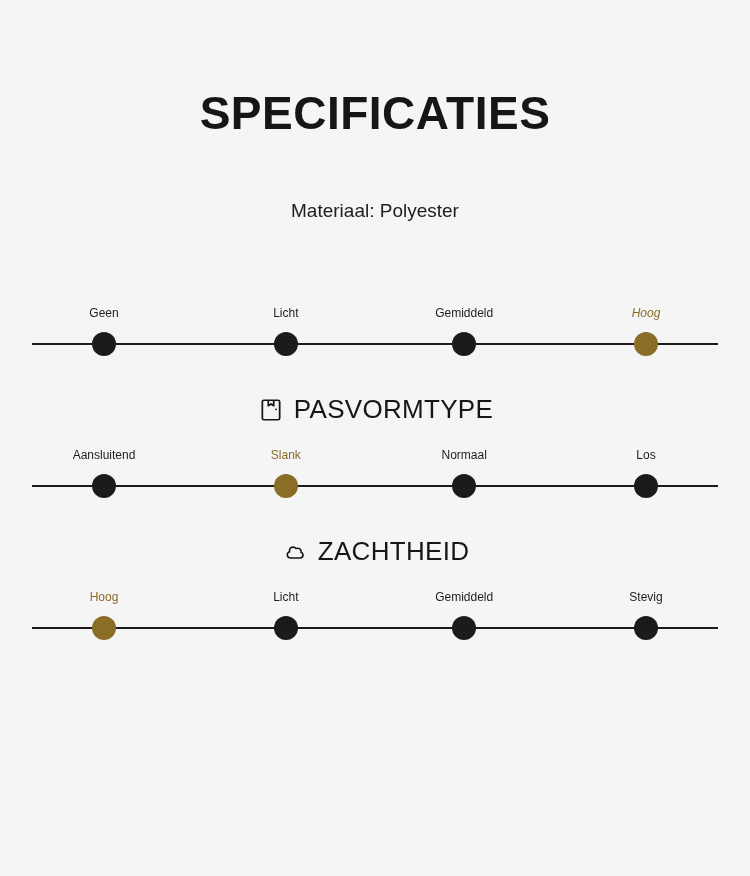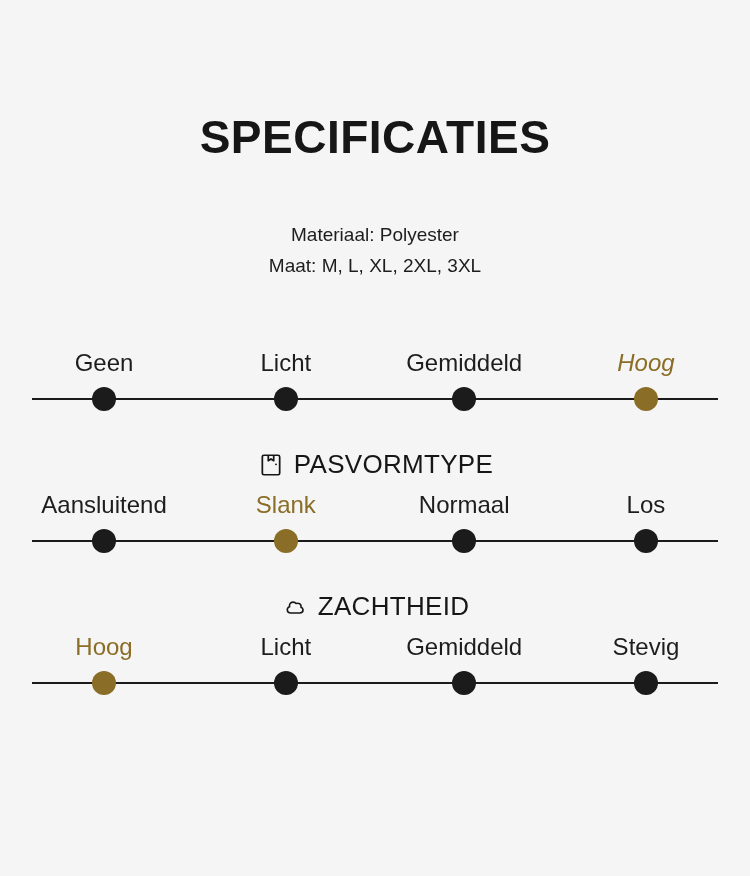--- a/index.html
+++ b/index.html
@@ -12,21 +12,20 @@
     background: #f5f5f5;
     font-family: "Liberation Sans", sans-serif;
     color: #1b1b1b;
     overflow: hidden;
   }
   .page {
     position: relative;
     width: 750px;
     height: 728px;
     box-sizing: border-box;
-    margin-top: 24px;
   }
   .title {
     text-align: center;
     font-size: 46px;
     font-weight: bold;
     letter-spacing: 0.5px;
     margin: 0;
     padding-top: 88px;
     line-height: 1.1;
     color: #161616;
@@ -80,24 +79,24 @@
     width: 686px;
     padding-top: 6px;
   }
   .tick-labels {
     position: relative;
     height: 28px;
   }
   .tick-label {
     position: absolute;
     transform: translateX(-50%);
-    font-size: 24px;
+    font-size: 12px;
     white-space: nowrap;
     color: #1d1d1d;
-    top: 0;
+    top: 12px;
   }
   .tick-label.active {
     color: #8a6d26;
   }
   .track {
     position: relative;
     height: 28px;
     margin-top: 8px;
   }
   .track-line {
@@ -123,21 +122,20 @@
 </style>
 </head>
 <body>
 
 <div class="page">
 
   <h1 class="title">SPECIFICATIES</h1>
 
   <div class="subtitle">
     <div>Materiaal: Polyester</div>
-    <div>Maat: M, L, XL, 2XL, 3XL</div>
   </div>
 
   <div class="scales">
 
     <div class="scale">
       <div class="track-wrap">
         <div class="tick-labels">
           <span class="tick-label" style="left:10.5%;">Geen</span>
           <span class="tick-label" style="left:37%;">Licht</span>
           <span class="tick-label" style="left:63%;">Gemiddeld</span>

